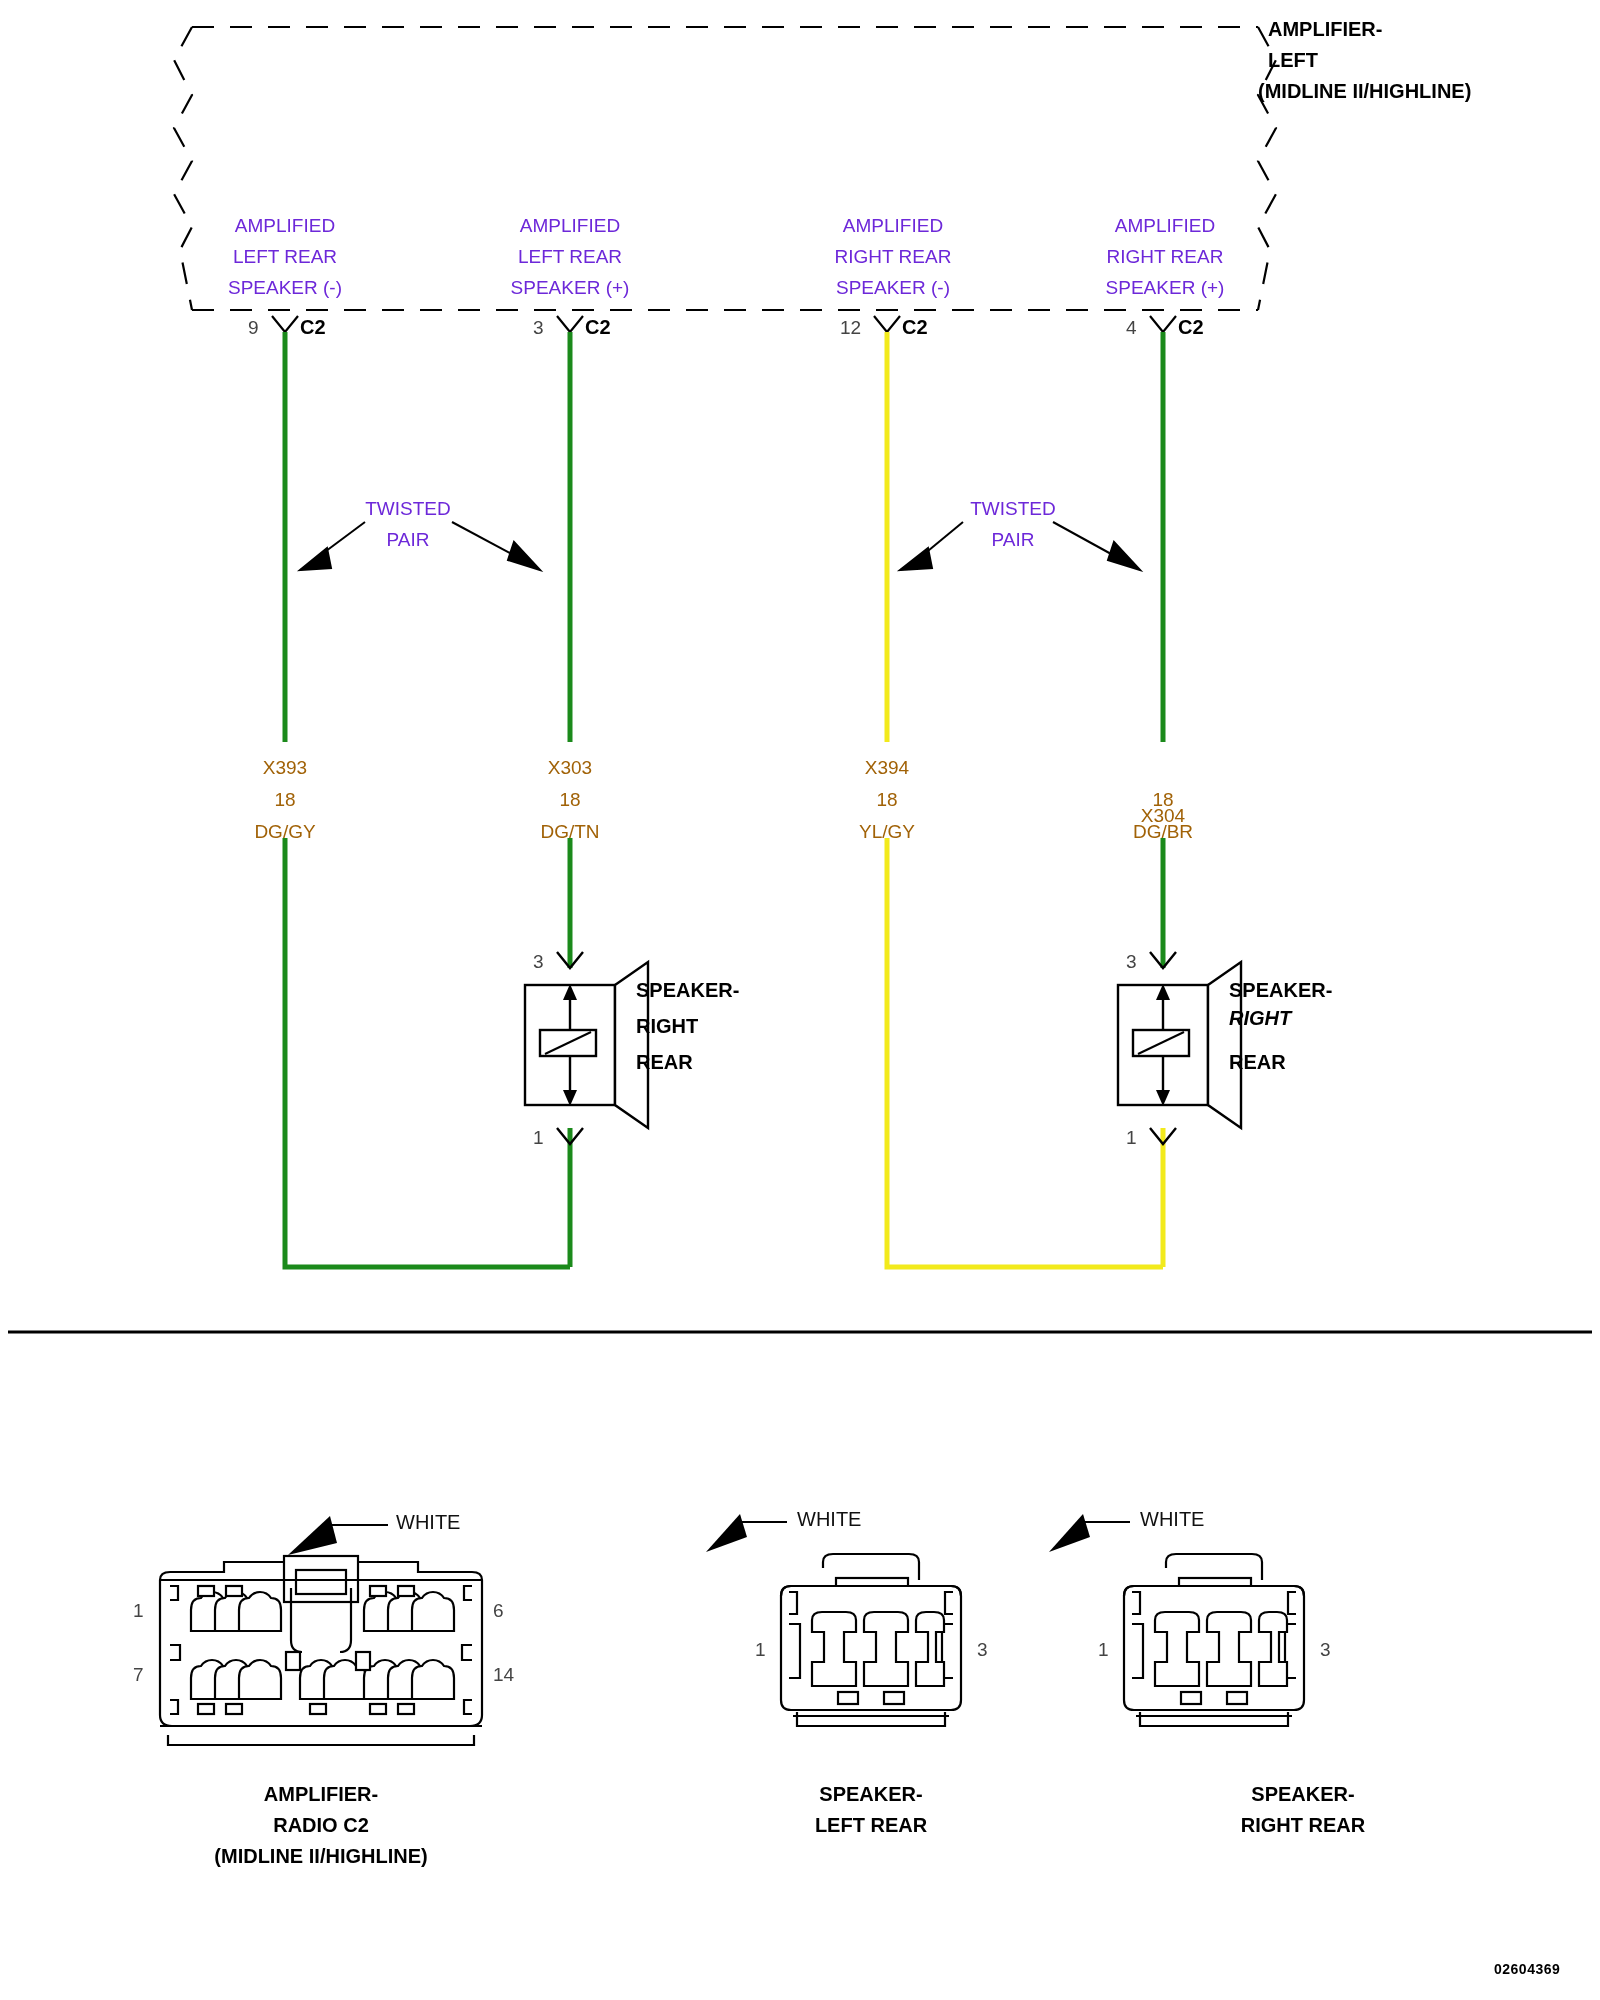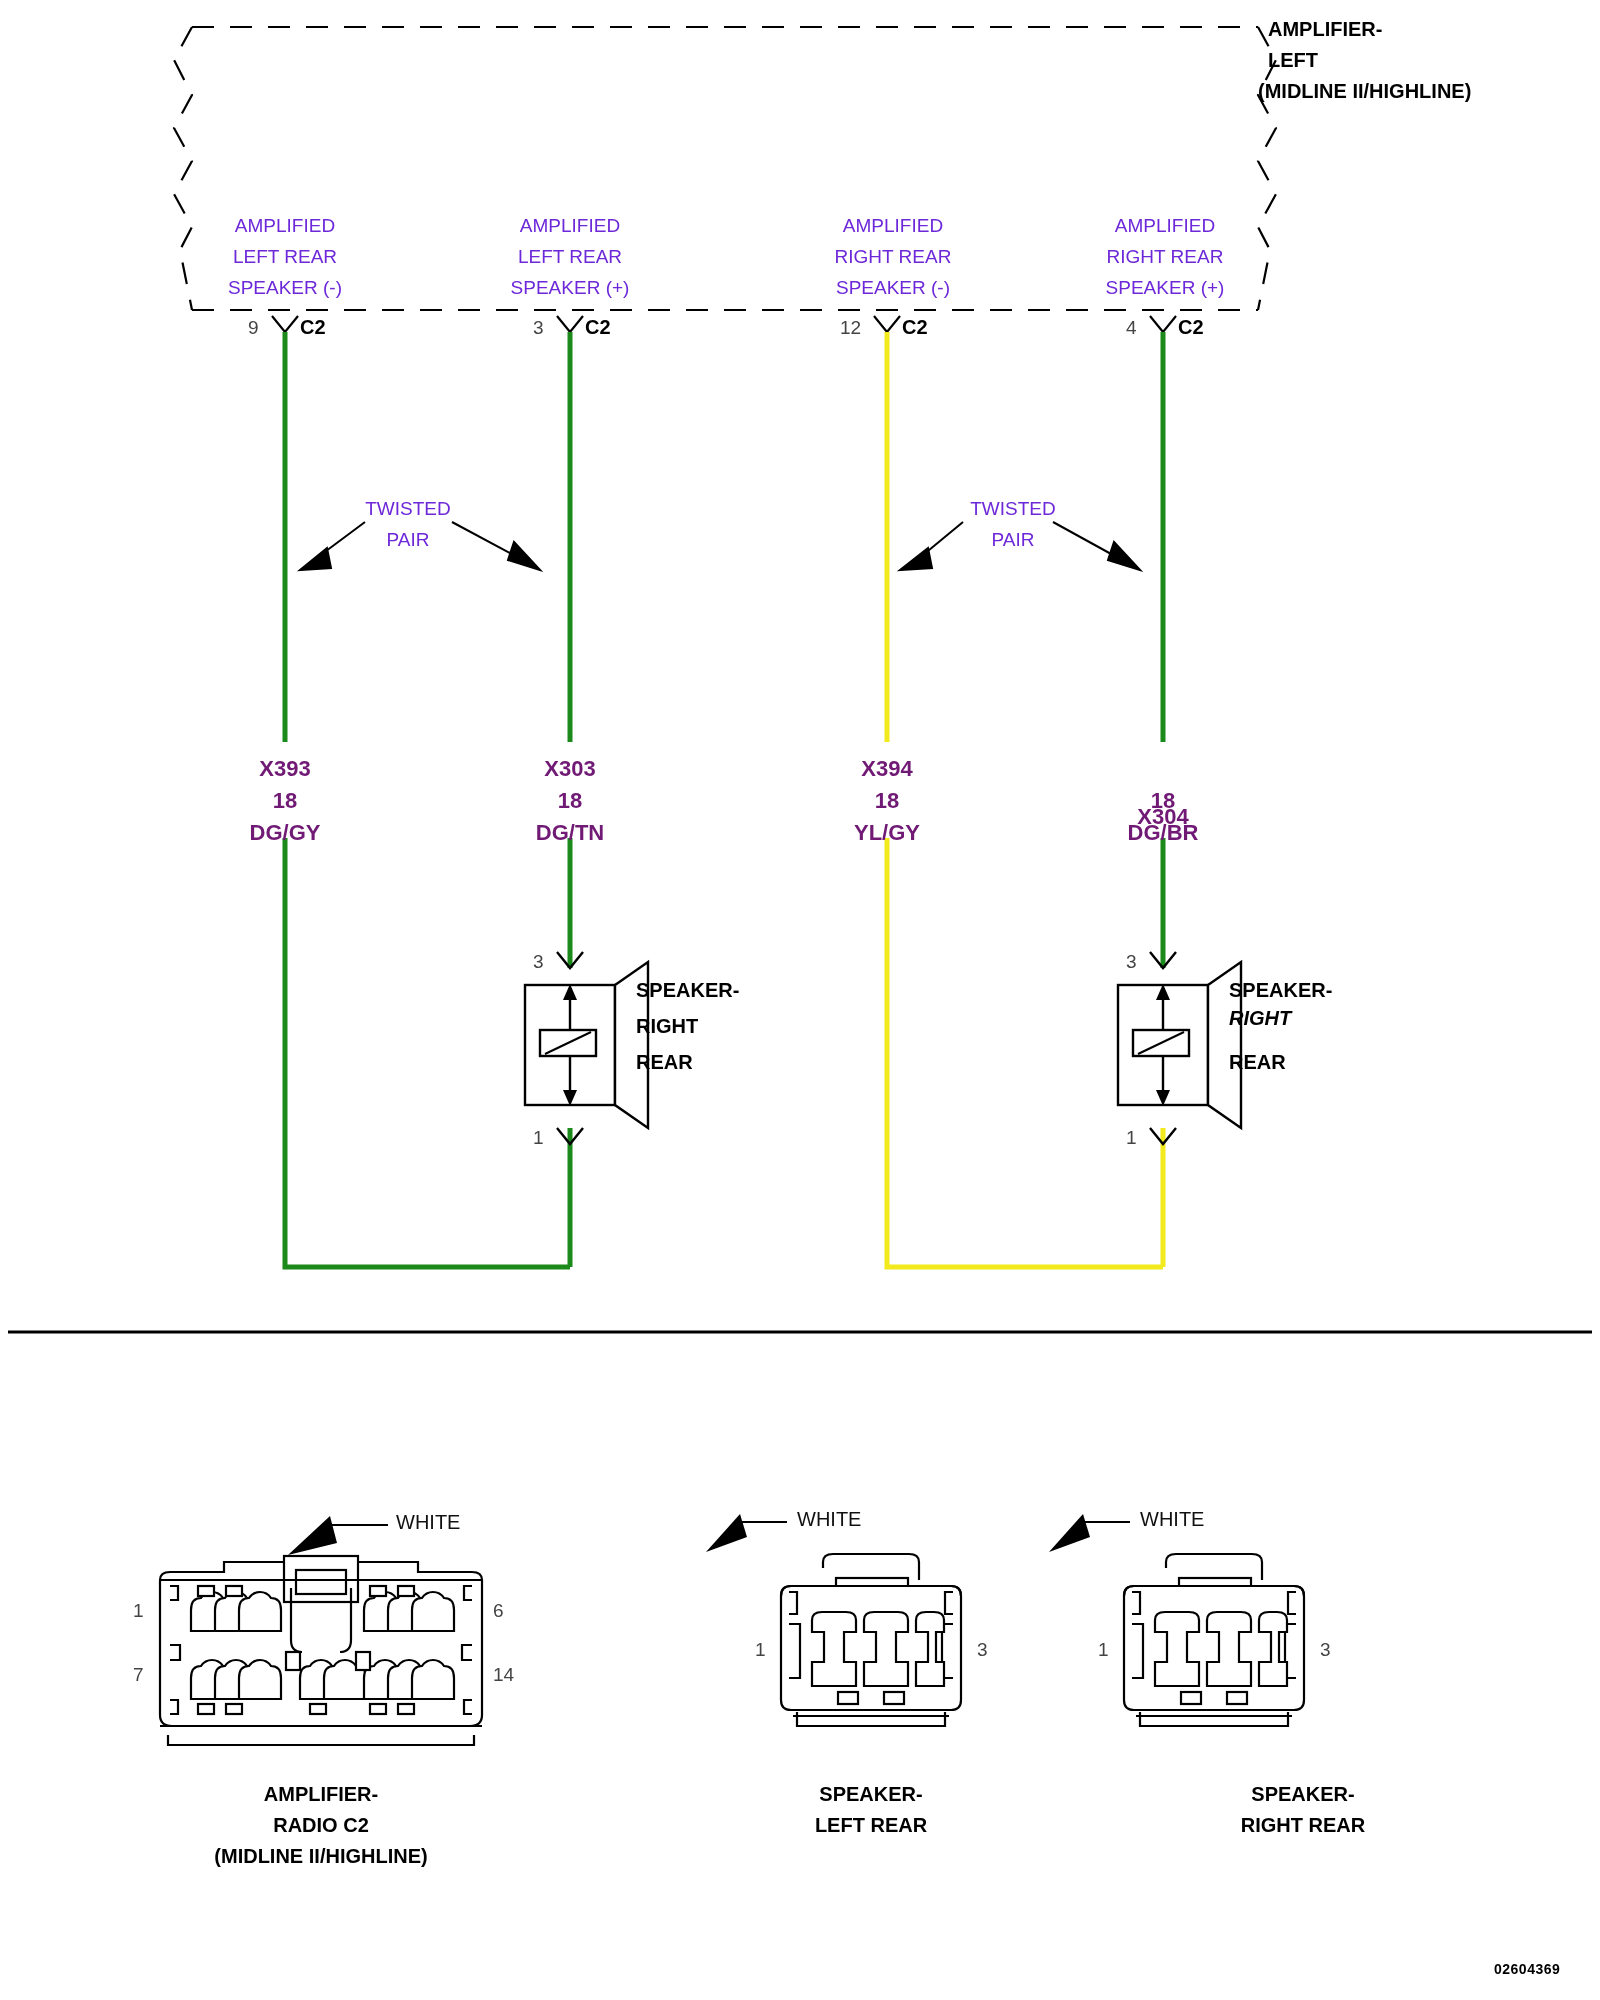--- a/index.html
+++ b/index.html
@@ -43,23 +43,23 @@
     font-size: 19px;
     font-weight: 400;
     color: #444444;
   }
   .lbl-c2 {
     font-size: 20px;
     font-weight: 700;
     color: #000000;
   }
   .lbl-wire {
-    font-size: 22px;
-    font-weight: 700;
-    color: #701a75;
+    font-size: 19px;
+    font-weight: 400;
+    color: #a16207;
   }
   .lbl-white {
     font-size: 20px;
     font-weight: 400;
     color: #111111;
   }
   .lbl-id {
     font-size: 14px;
     font-weight: 700;
     color: #000000;

